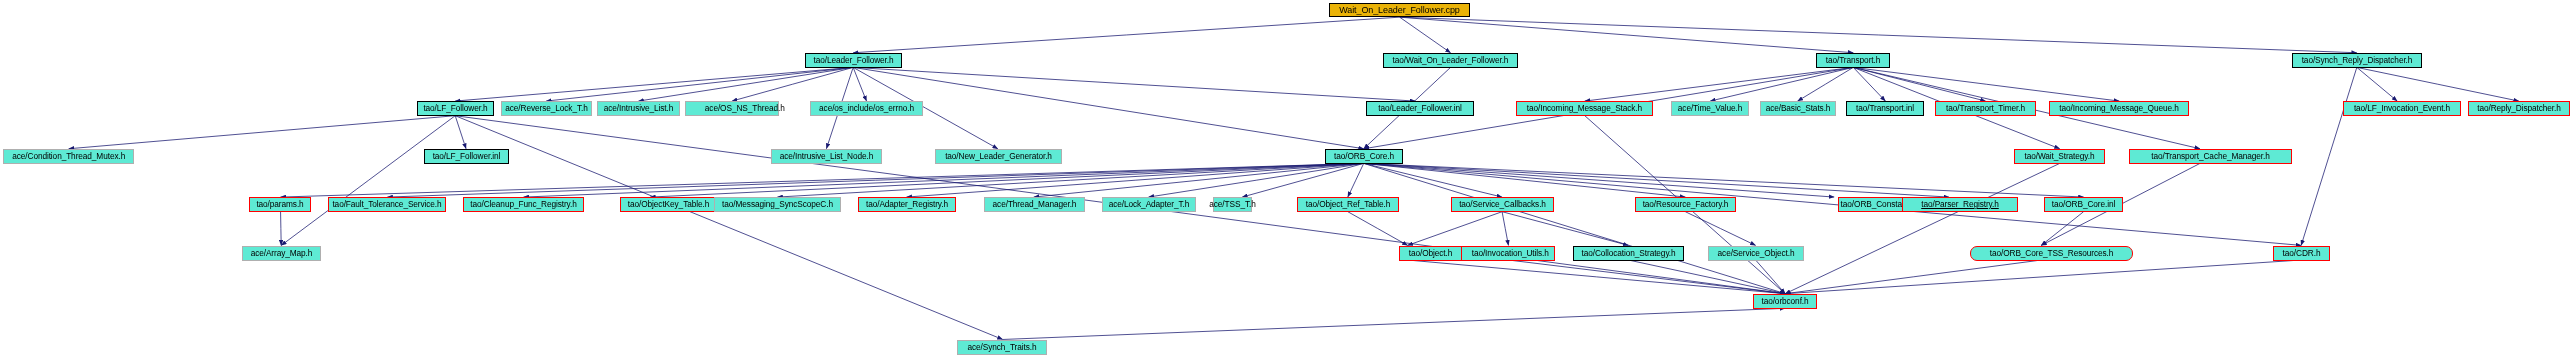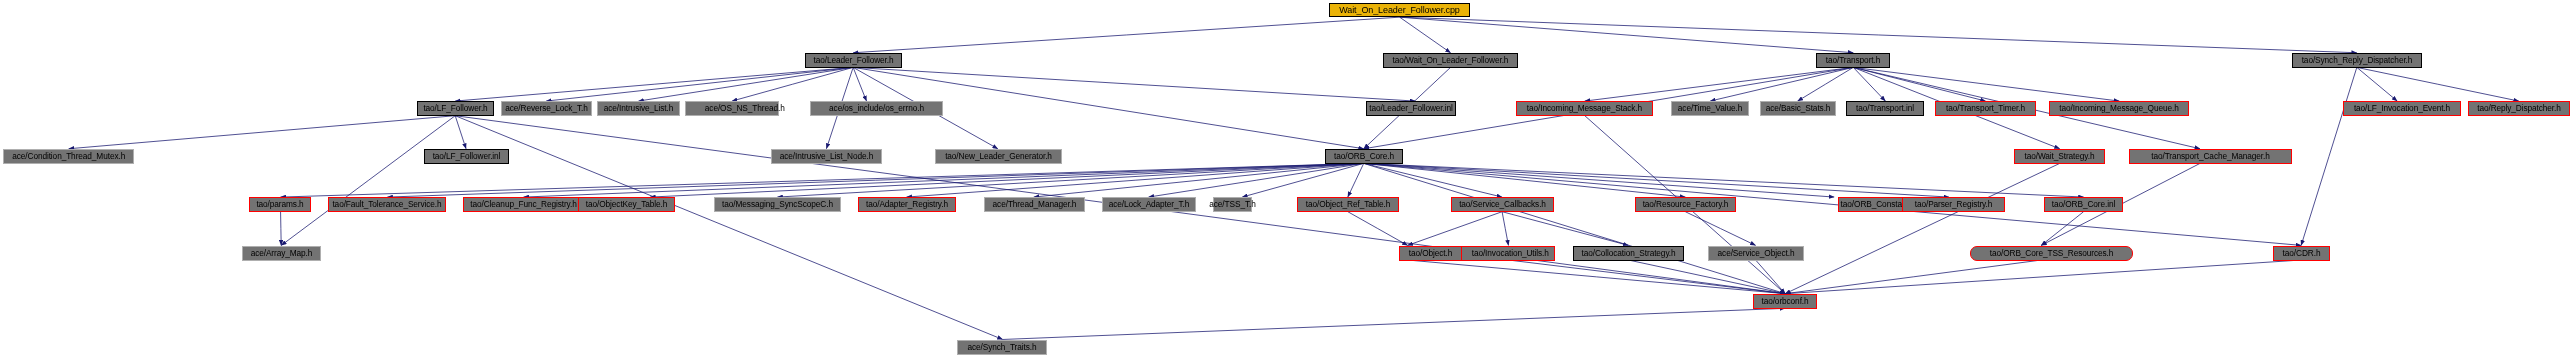--- a/index.html
+++ b/index.html
@@ -23,21 +23,21 @@
     height: 356px;
     pointer-events: none;
   }
   .node {
     position: absolute;
     box-sizing: border-box;
     display: flex;
     align-items: center;
     justify-content: center;
     height: 14.6px;
-    background: #737373;
+    background: #5eead4;
     border: 0.6px solid #afafaf;
     font-size: 8.3px;
     line-height: 8.3px;
     color: #000000;
     white-space: nowrap;
     letter-spacing: -0.1px;
     padding: 0 2.5px;
   }
   .node.red {
     border: 0.6px solid #ff0000;
@@ -135,51 +135,51 @@
   <div id="nodes">
       <div class="node root" style="left: 1329px; top: 2.5px; width: 141px;">Wait_On_Leader_Follower.cpp</div>
       <div class="node black" style="left: 805px; top: 53px; width: 97px;">tao/Leader_Follower.h</div>
       <div class="node black" style="left: 1383px; top: 53px; width: 135px;">tao/Wait_On_Leader_Follower.h</div>
       <div class="node black" style="left: 1816px; top: 53px; width: 74px;">tao/Transport.h</div>
       <div class="node black" style="left: 2292px; top: 53px; width: 130px;">tao/Synch_Reply_Dispatcher.h</div>
       <div class="node bold" style="left: 417px; top: 101px; width: 77px;">tao/LF_Follower.h</div>
       <div class="node " style="left: 501px; top: 101px; width: 91px;">ace/Reverse_Lock_T.h</div>
       <div class="node " style="left: 597px; top: 101px; width: 83px;">ace/Intrusive_List.h</div>
       <div class="node " style="left: 685px; top: 101px; width: 94px; padding-left: 28px;">ace/OS_NS_Thread.h</div>
-      <div class="node " style="left: 810px; top: 101px; width: 133px;">ace/os_include/os_errno.h</div>
-      <div class="node bold" style="left: 1366px; top: 101px; width: 90px;">tao/Leader_Follower.inl</div>
+      <div class="node " style="left: 810px; top: 101px; width: 113px;">ace/os_include/os_errno.h</div>
+      <div class="node bold" style="left: 1366px; top: 101px; width: 108px;">tao/Leader_Follower.inl</div>
       <div class="node red" style="left: 1516px; top: 101px; width: 137px;">tao/Incoming_Message_Stack.h</div>
       <div class="node " style="left: 1671px; top: 101px; width: 78px;">ace/Time_Value.h</div>
       <div class="node " style="left: 1760px; top: 101px; width: 76px;">ace/Basic_Stats.h</div>
       <div class="node bold" style="left: 1846px; top: 101px; width: 78px;">tao/Transport.inl</div>
       <div class="node red" style="left: 1935px; top: 101px; width: 101px;">tao/Transport_Timer.h</div>
       <div class="node red" style="left: 2049px; top: 101px; width: 140px;">tao/Incoming_Message_Queue.h</div>
       <div class="node red" style="left: 2343px; top: 101px; width: 118px;">tao/LF_Invocation_Event.h</div>
       <div class="node red" style="left: 2468px; top: 101px; width: 102px;">tao/Reply_Dispatcher.h</div>
       <div class="node " style="left: 3.2px; top: 149px; width: 131px;">ace/Condition_Thread_Mutex.h</div>
       <div class="node bold" style="left: 424px; top: 149px; width: 85px;">tao/LF_Follower.inl</div>
       <div class="node " style="left: 771px; top: 149px; width: 111px;">ace/Intrusive_List_Node.h</div>
       <div class="node " style="left: 935px; top: 149px; width: 127px;">tao/New_Leader_Generator.h</div>
       <div class="node bold" style="left: 1325px; top: 149px; width: 78px;">tao/ORB_Core.h</div>
       <div class="node red" style="left: 2014px; top: 149px; width: 91px;">tao/Wait_Strategy.h</div>
       <div class="node red" style="left: 2129px; top: 149px; width: 163px;">tao/Transport_Cache_Manager.h</div>
       <div class="node red" style="left: 249px; top: 197px; width: 62px;">tao/params.h</div>
       <div class="node red" style="left: 328px; top: 197px; width: 118px;">tao/Fault_Tolerance_Service.h</div>
       <div class="node red" style="left: 463px; top: 197px; width: 121px;">tao/Cleanup_Func_Registry.h</div>
-      <div class="node red" style="left: 578px; top: 197px; width: 97px; text-align: center;">tao/ObjectKey_Table.h</div>
+      <div class="node red" style="left: 620px; top: 197px; width: 97px; text-align: center;">tao/ObjectKey_Table.h</div>
       <div class="node " style="left: 714px; top: 197px; width: 127px;">tao/Messaging_SyncScopeC.h</div>
       <div class="node red" style="left: 858px; top: 197px; width: 98px;">tao/Adapter_Registry.h</div>
       <div class="node " style="left: 984px; top: 197px; width: 101px;">ace/Thread_Manager.h</div>
       <div class="node " style="left: 1102px; top: 197px; width: 94px;">ace/Lock_Adapter_T.h</div>
       <div class="node " style="left: 1213px; top: 197px; width: 39px;">ace/TSS_T.h</div>
       <div class="node red" style="left: 1297px; top: 197px; width: 102px;">tao/Object_Ref_Table.h</div>
       <div class="node red" style="left: 1451px; top: 197px; width: 103px;">tao/Service_Callbacks.h</div>
       <div class="node red" style="left: 1635px; top: 197px; width: 101px;">tao/Resource_Factory.h</div>
       <div class="node red" style="left: 1838px; top: 197px; width: 84px;">tao/ORB_Constants.h</div>
-      <div class="node red" style="left: 1902px; top: 197px; width: 103px;">tao/Parser_Registry.h</div>
+      <div class="node red" style="left: 1902px; top: 197px; width: 116px; text-decoration: underline;">tao/Parser_Registry.h</div>
       <div class="node red" style="left: 2044px; top: 197px; width: 79px;">tao/ORB_Core.inl</div>
       <div class="node " style="left: 242px; top: 246px; width: 79px;">ace/Array_Map.h</div>
       <div class="node red" style="left: 1399px; top: 246px; width: 63px;">tao/Object.h</div>
       <div class="node red" style="left: 1461px; top: 246px; width: 94px; padding-left: 7px;">tao/Invocation_Utils.h</div>
       <div class="node bold" style="left: 1573px; top: 246px; width: 111px;">tao/Collocation_Strategy.h</div>
       <div class="node " style="left: 1708px; top: 246px; width: 96px;">ace/Service_Object.h</div>
       <div class="node red" style="left: 1970px; top: 246px; width: 163px; border-radius: 7px;">tao/ORB_Core_TSS_Resources.h</div>
       <div class="node red" style="left: 2273px; top: 246px; width: 57px;">tao/CDR.h</div>
       <div class="node red" style="left: 1753px; top: 294px; width: 64px;">tao/orbconf.h</div>
       <div class="node " style="left: 957px; top: 340px; width: 90px;">ace/Synch_Traits.h</div>

